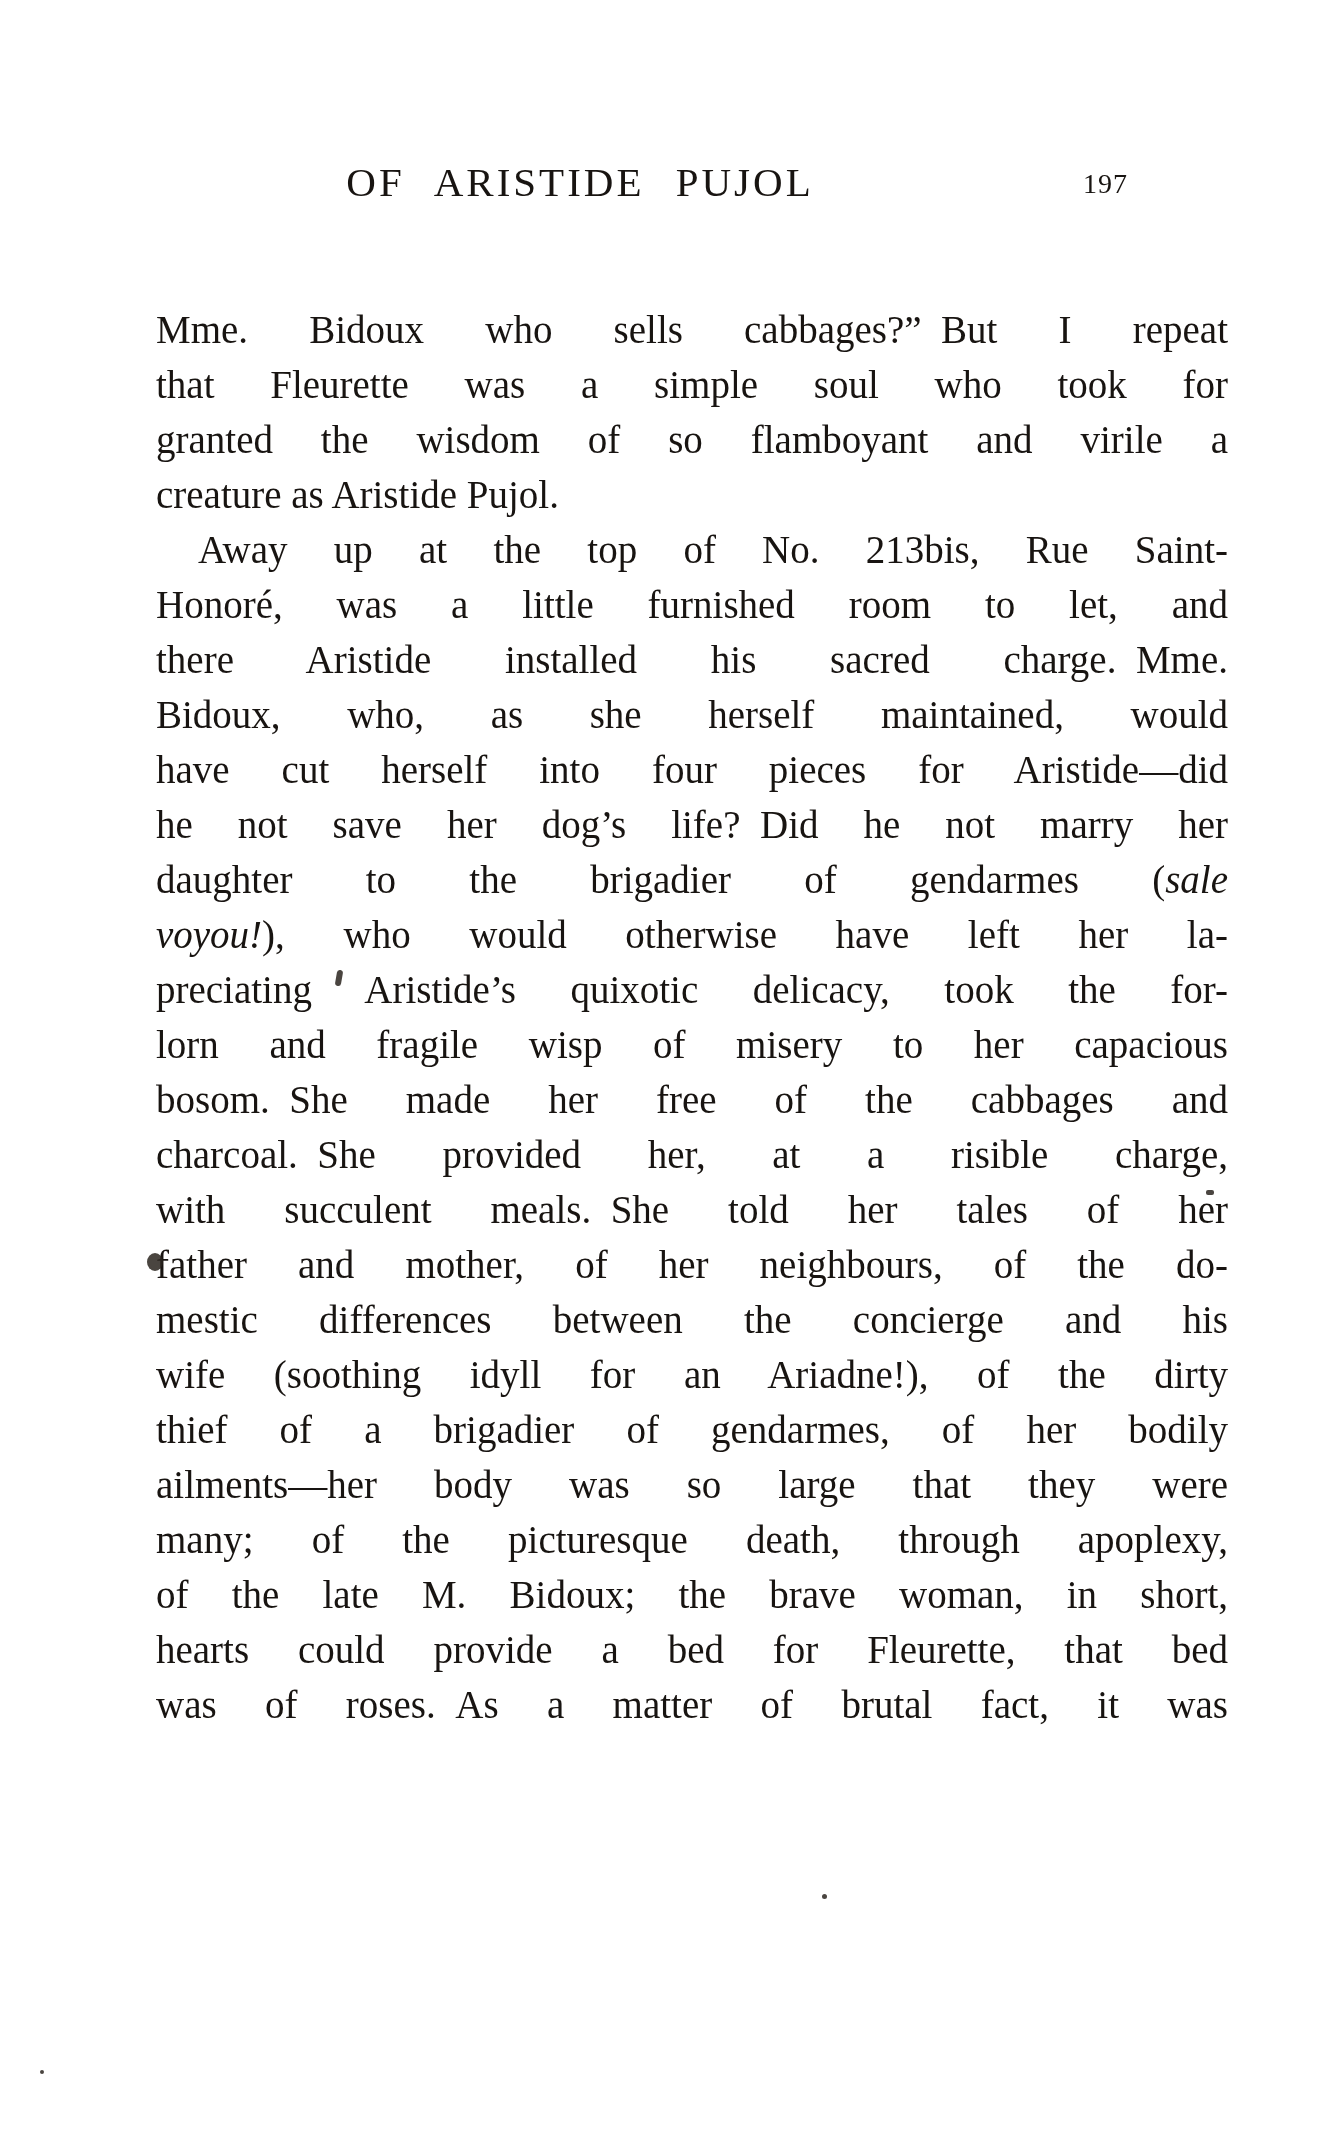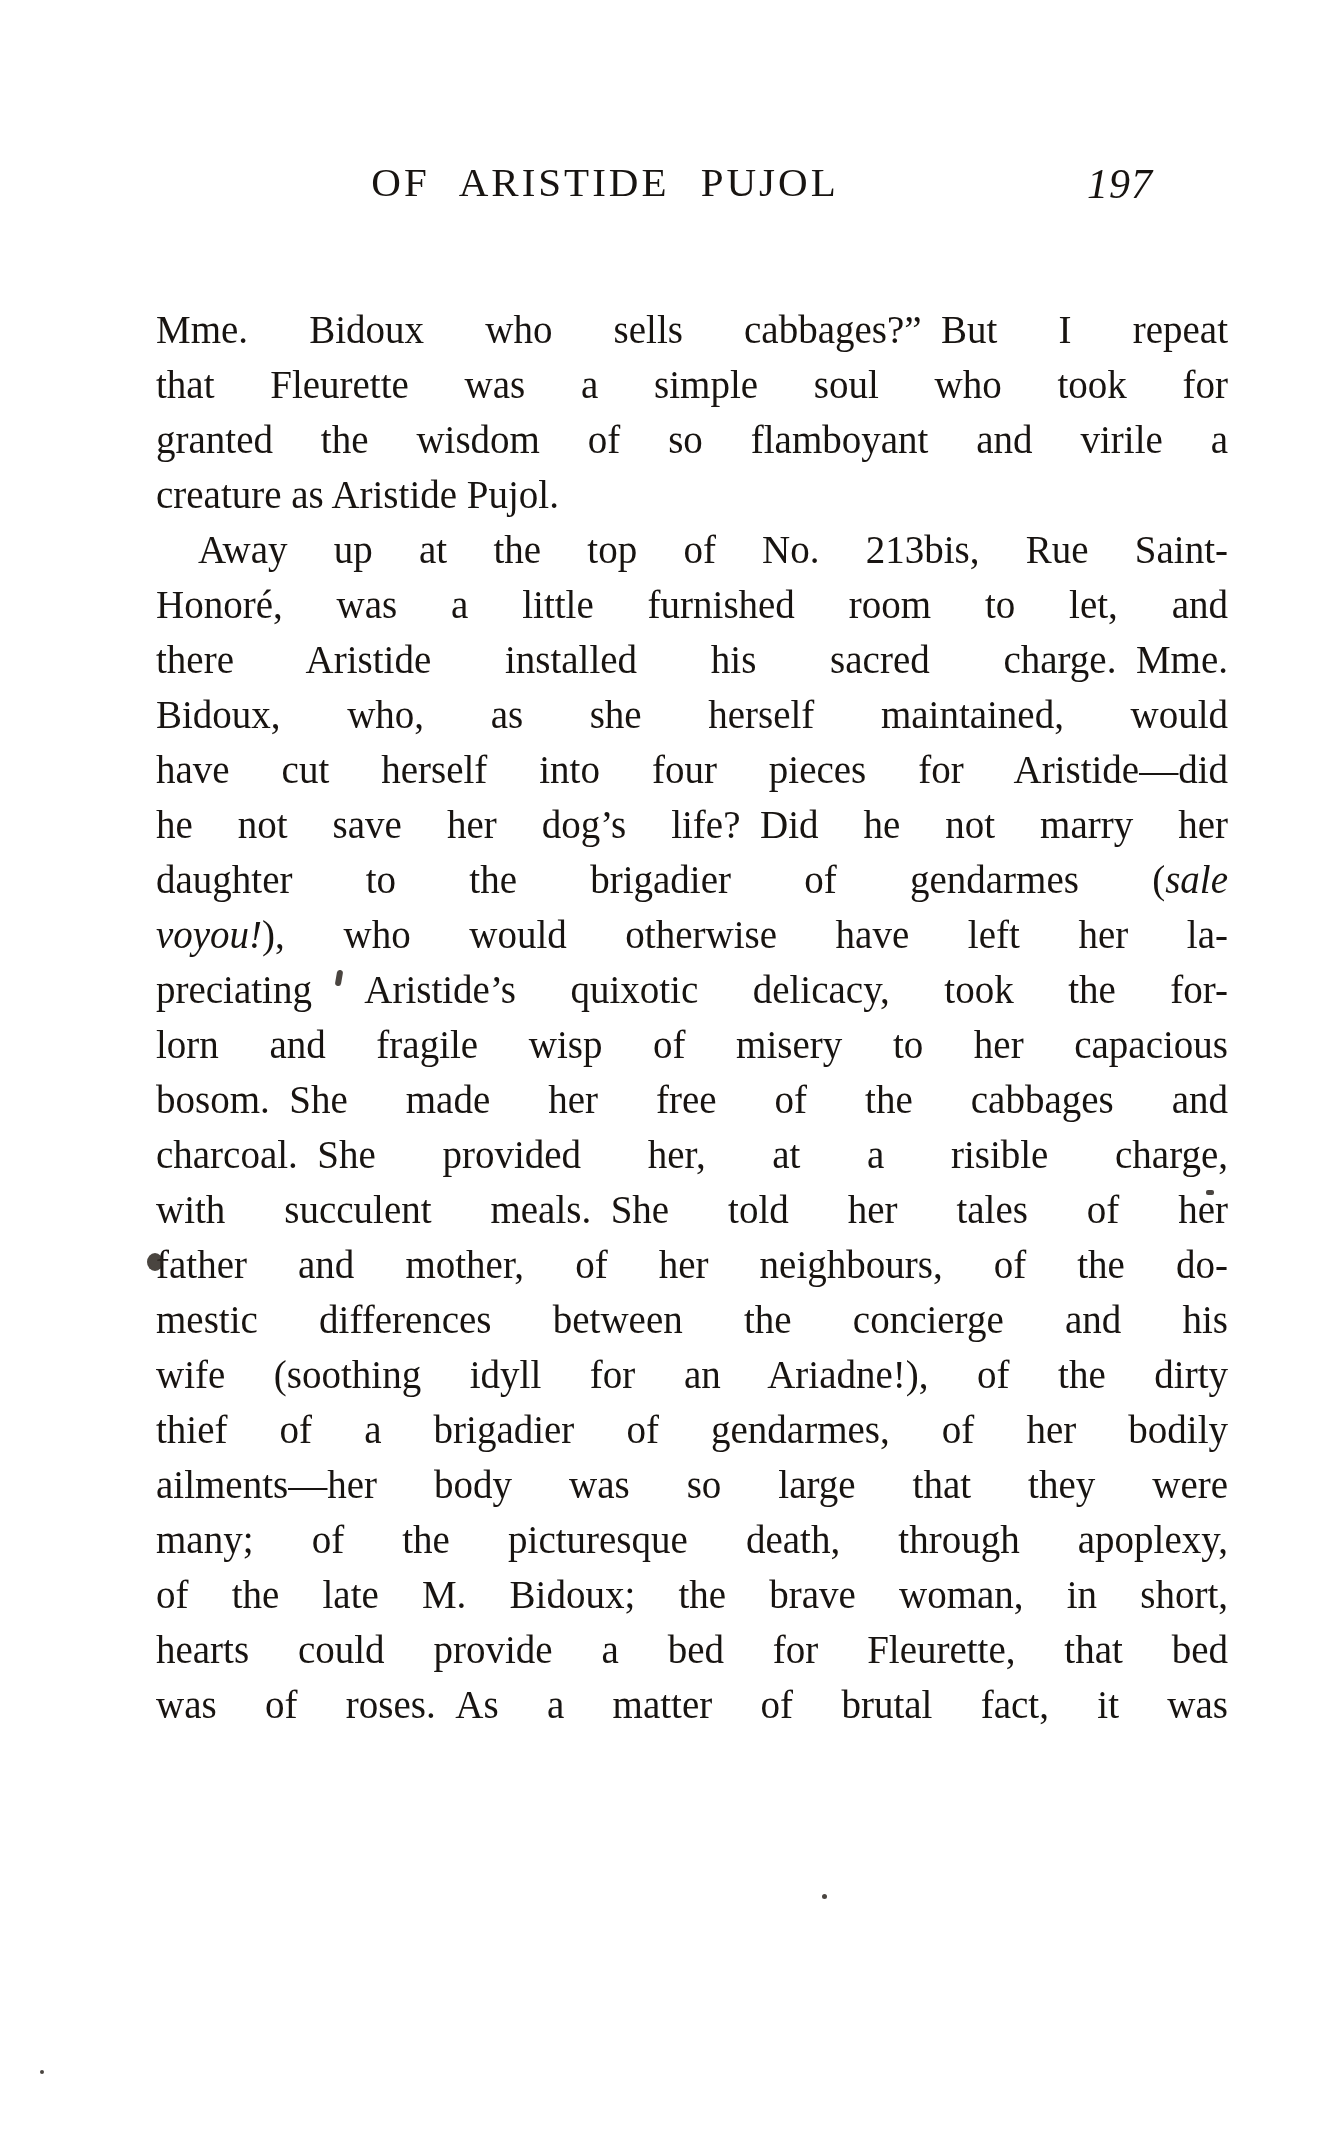--- a/index.html
+++ b/index.html
@@ -8,43 +8,42 @@
     width: 1332px;
     height: 2146px;
     background: #ffffff;
     font-family: "Liberation Serif", "DejaVu Serif", serif;
     color: #181411;
     overflow: hidden;
   }
   .running-header {
     position: absolute;
     top: 158px;
-    left: 129px;
+    left: 104px;
     width: 1072px;
     height: 50px;
   }
   .header-title {
     position: absolute;
     left: 0;
     right: 120px;
     text-align: center;
     font-size: 41px;
     line-height: 48px;
     letter-spacing: 3px;
     word-spacing: 18px;
     white-space: nowrap;
   }
   .page-number {
     position: absolute;
     right: 48px;
     top: 2px;
-    font-size: 42px;
+    font-size: 28px;
     line-height: 48px;
     letter-spacing: 1px;
-    font-style: italic;
   }
   .text-block {
     position: absolute;
     top: 302px;
     left: 108px;
     width: 1072px;
     font-size: 39px;
     margin-left: 48px;
   }
   .line {

